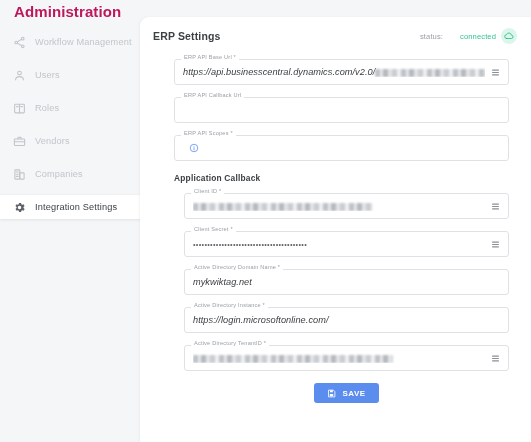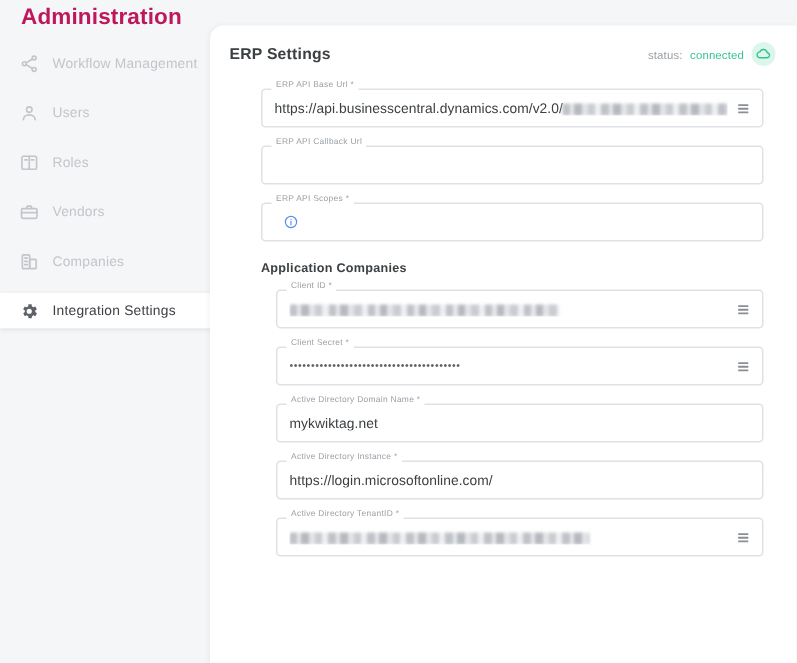--- a/index.html
+++ b/index.html
@@ -95,20 +95,21 @@
   }
   .status-label {
     font-size: 7.6px;
     color: #9aa0a6;
     letter-spacing: 0.1px;
   }
   .status-value {
     font-size: 7.6px;
     color: #34c38f;
     letter-spacing: 0.1px;
+    margin-left: 12px;
   }
   .status-icon {
     width: 16px; height: 16px;
     border-radius: 50%;
     background: #ddf6ec;
     display: flex; align-items: center; justify-content: center;
     color: #34c38f;
   }
 
   
@@ -141,20 +142,21 @@
     white-space: nowrap;
     z-index: 2;
   }
   .field-value {
     font-size: 9.2px;
     color: #3c4043;
     letter-spacing: 0.05px;
     white-space: nowrap;
     overflow: hidden;
     flex: 1 1 auto;
+    font-style: italic;
   }
   .field-value.mask {
     font-size: 7px;
     letter-spacing: 0.4px;
     color: #5f6368;
   }
 
   
   .redacted {
     display: inline-block;
@@ -343,21 +345,21 @@
                 <line x1="12" y1="11" x2="12" y2="16.5" stroke-linecap="round"></line>
                 <circle cx="12" cy="7.8" r="1.05" fill="currentColor" stroke="none"></circle>
             </svg>
           </span>
         </div>
       </div>
 
     </div>
 
     <div class="form-body app-settings" style="padding-top:0;">
-      <div class="section-title" style="margin-left:-10px;">Application Companies</div>
+      <div class="section-title" style="margin-left:-10px;">Application Callback</div>
 
       <div class="field">
         <span class="field-label">Client ID *</span>
         <div class="field-box">
           <span class="field-value"><span class="redacted" style="width:180px;"></span></span>
           <span class="field-suffix">
             <svg width="9" height="9" viewBox="0 0 24 24" fill="#8a8f96">
               <rect x="3" y="4" width="18" height="3.2" rx="0.6"></rect>
                 <rect x="3" y="10.4" width="18" height="3.2" rx="0.6"></rect>
                 <rect x="3" y="16.8" width="18" height="3.2" rx="0.6"></rect>
@@ -401,17 +403,29 @@
           <span class="field-suffix">
             <svg width="9" height="9" viewBox="0 0 24 24" fill="#8a8f96">
               <rect x="3" y="4" width="18" height="3.2" rx="0.6"></rect>
                 <rect x="3" y="10.4" width="18" height="3.2" rx="0.6"></rect>
                 <rect x="3" y="16.8" width="18" height="3.2" rx="0.6"></rect>
             </svg>
           </span>
         </div>
       </div>
 
+      <div class="save-row">
+        <button class="save-btn">
+          <span>
+            <svg width="9" height="9" viewBox="0 0 24 24" fill="currentColor">
+              <path d="M4 3h13l4 4v14H4z" fill="none" stroke="currentColor" stroke-width="2.2" stroke-linejoin="round"></path>
+              <rect x="8" y="3.6" width="7.5" height="5.2" rx="0.6"></rect>
+              <rect x="7.5" y="13" width="9" height="6.2" rx="0.6"></rect>
+            </svg>
+          </span>
+          <span>SAVE</span>
+        </button>
+      </div>
 
     </div>
 
   </section>
 </div>
 
 </body></html>

